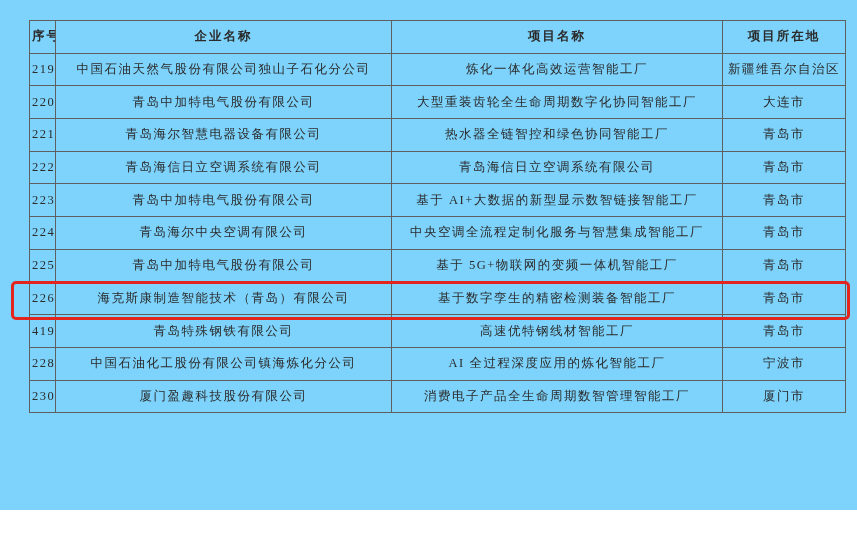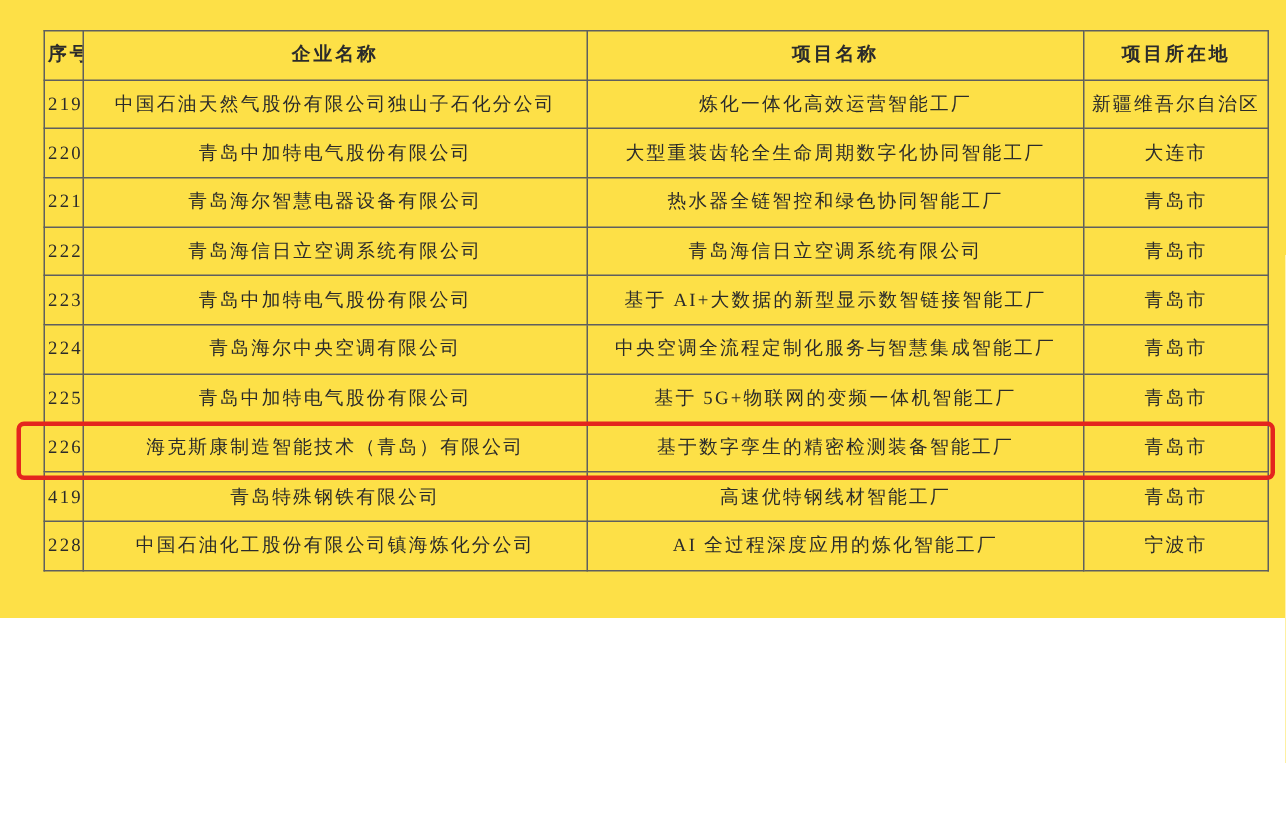--- a/index.html
+++ b/index.html
@@ -3,22 +3,22 @@
 <meta charset="utf-8">
 <style>
   html, body {
     margin: 0;
     padding: 0;
     background: #ffffff;
   }
   .page {
     position: relative;
     width: 857px;
-    height: 412px;
-    background: #fde047;
+    height: 510px;
+    background: #7dd3fc;
     overflow: hidden;
     font-family: "Liberation Serif", "DejaVu Serif", serif;
     color: #2b2b2b;
   }
   table.ranking {
     position: absolute;
     left: 29px;
     top: 20px;
     width: 816px;
     border-collapse: collapse;
@@ -156,20 +156,26 @@
           <td>青岛特殊钢铁有限公司</td>
           <td>高速优特钢线材智能工厂</td>
           <td>青岛市</td>
         </tr>
         <tr>
           <td class="num">228</td>
           <td>中国石油化工股份有限公司镇海炼化分公司</td>
           <td>AI 全过程深度应用的炼化智能工厂</td>
           <td>宁波市</td>
         </tr>
+        <tr>
+          <td class="num">230</td>
+          <td>厦门盈趣科技股份有限公司</td>
+          <td>消费电子产品全生命周期数智管理智能工厂</td>
+          <td>厦门市</td>
+        </tr>
       </tbody>
   </table>
 
   <div class="highlight-box" style="border-color: rgb(228, 37, 30);"></div>
 
   <div class="page-number">18</div>
 
   <div class="faint-artifact"></div>
   <div class="faint-artifact2"></div>
 

